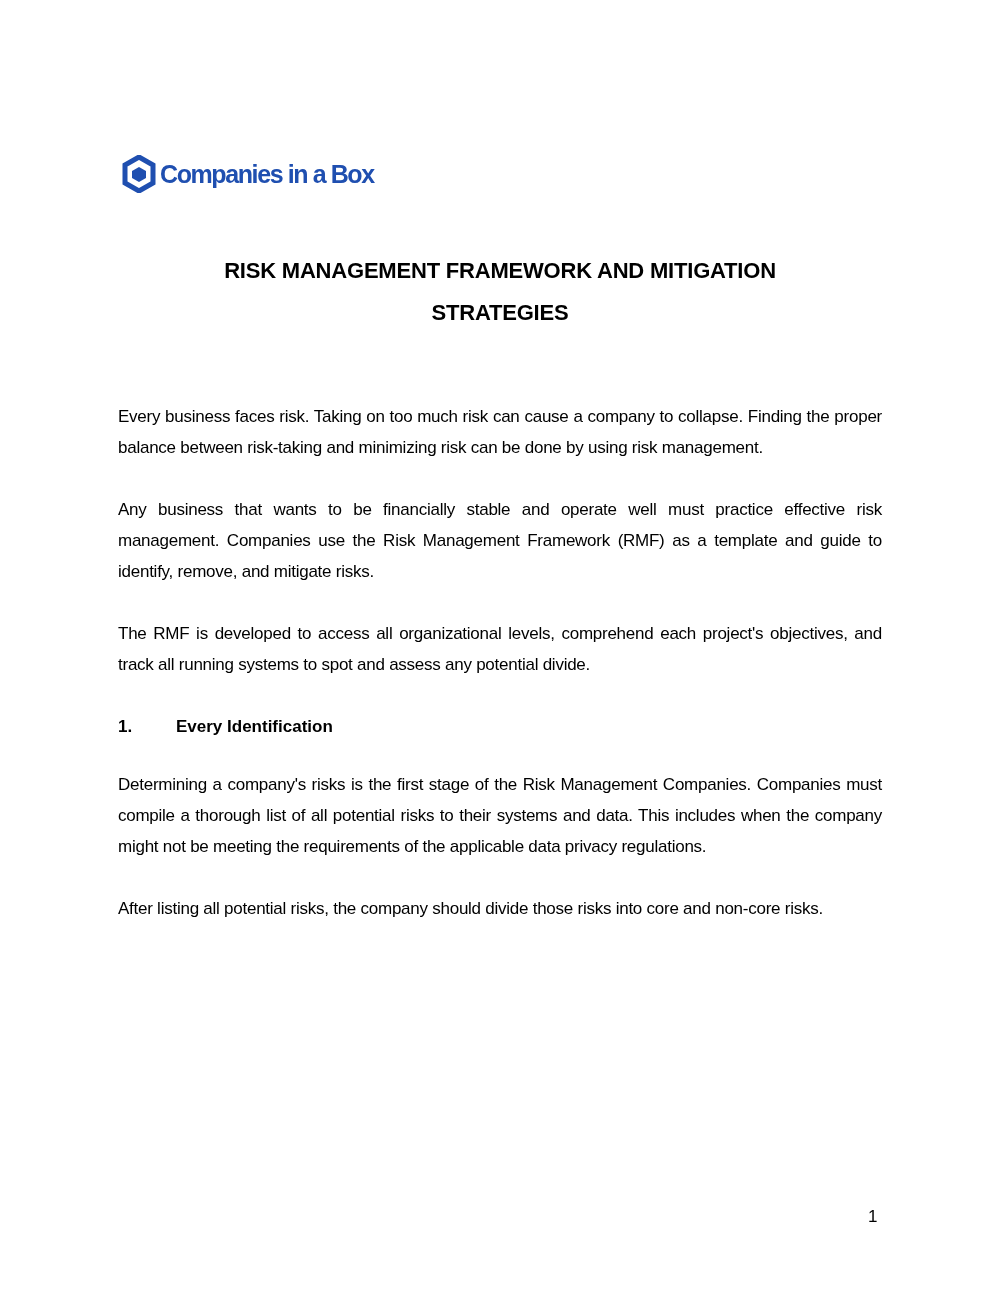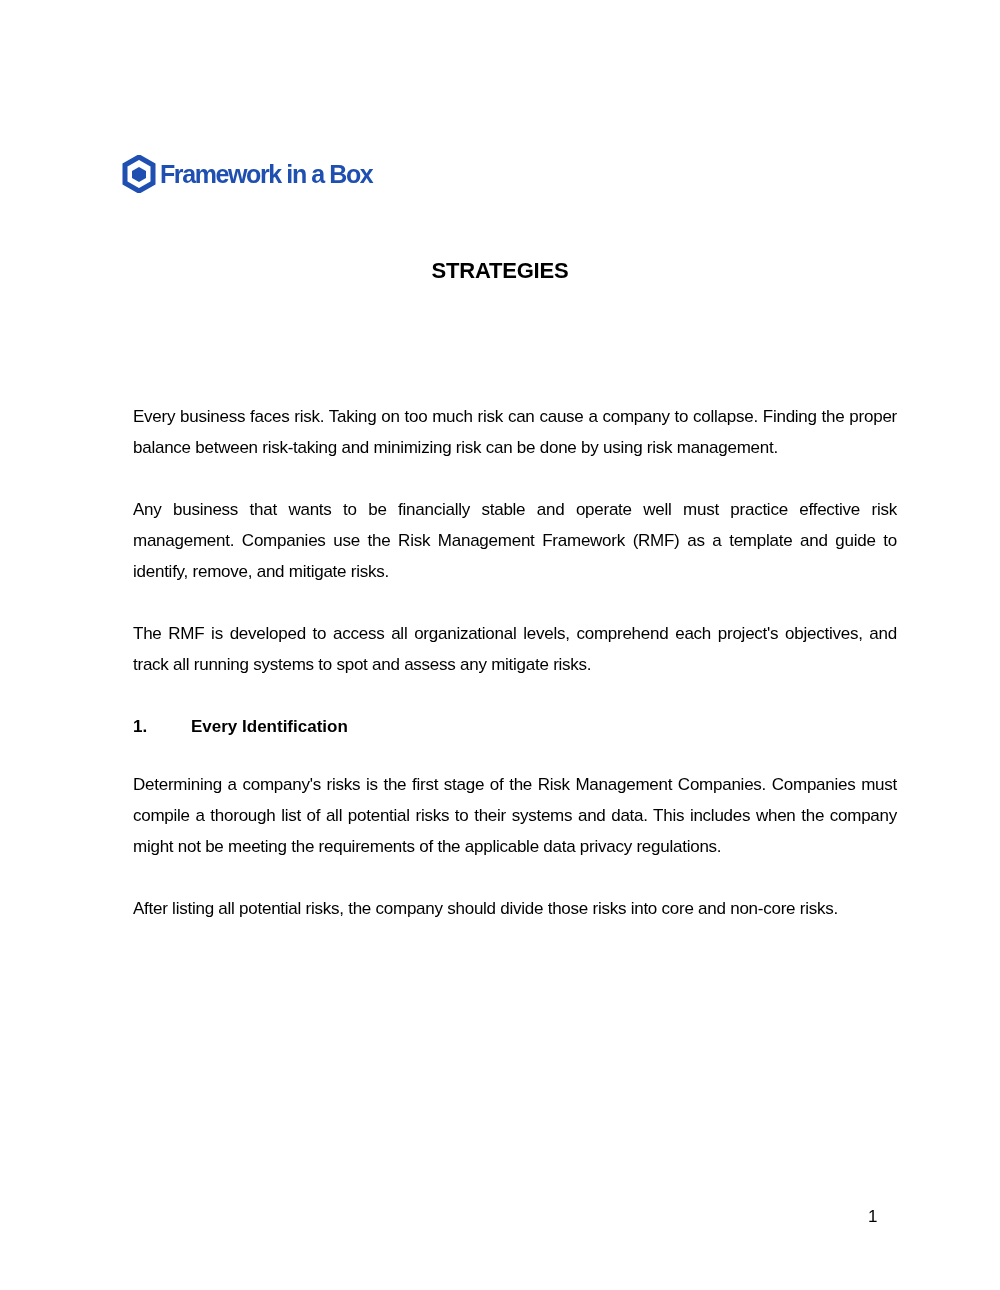--- a/index.html
+++ b/index.html
@@ -4,46 +4,47 @@
 <style>
   html, body { margin: 0; padding: 0; background: #ffffff; }
   body { width: 1000px; height: 1290px; position: relative; overflow: hidden;
          font-family: "Liberation Sans", sans-serif; color: #000; }
   .logo { position: absolute; left: 122px; top: 155px; display: flex; align-items: center; }
   .logo svg { width: 34px; height: 38px; }
   .logo-text { font-family: "Liberation Sans", sans-serif; font-weight: bold; font-size: 25px;
                color: #1f4fb0; letter-spacing: -1.4px; margin-left: 4px; }
   .title { position: absolute; left: 0; width: 1000px; top: 250px; text-align: center;
            font-weight: bold; font-size: 22px; line-height: 42px; letter-spacing: -0.2px; }
-  .body { position: absolute; left: 118px; width: 764px; top: 401px; margin-left: 15px; }
+  .body { position: absolute; left: 118px; width: 764px; top: 401px; }
   p { margin: 0 0 31px 0; font-size: 17px; line-height: 31px; text-align: justify;
       letter-spacing: -0.25px; }
   .heading { display: flex; font-weight: bold; font-size: 17px; line-height: 31px; margin: 0 0 27px 0; }
   .heading .num { width: 58px; }
   .page-num { position: absolute; left: 868px; top: 1207px; font-size: 17px; }
 </style>
 </head>
 <body>
 
 <div class="logo">
   <svg viewBox="0 0 34 38">
     <polygon points="17,2 31,10 31,28 17,36 3,28 3,10" fill="none" stroke="#1f4fb0" stroke-width="5"></polygon>
     <polygon points="17,12 24,16 24,23 17,27 10,23 10,16" fill="#1f4fb0"></polygon>
   </svg>
-  <span class="logo-text">Framework in a Box</span>
+  <span class="logo-text">Companies in a Box</span>
 </div>
 
 <div class="title">
+  <div>RISK MANAGEMENT FRAMEWORK AND MITIGATION</div>
   <div>STRATEGIES</div>
 </div>
 
 <div class="body">
   <p>Every business faces risk. Taking on too much risk can cause a company to collapse. Finding the proper balance between risk-taking and minimizing risk can be done by using risk management.</p>
   <p>Any business that wants to be financially stable and operate well must practice effective risk management. Companies use the Risk Management Framework (RMF) as a template and guide to identify, remove, and mitigate risks.</p>
-  <p>The RMF is developed to access all organizational levels, comprehend each project's objectives, and track all running systems to spot and assess any mitigate risks.</p>
+  <p>The RMF is developed to access all organizational levels, comprehend each project's objectives, and track all running systems to spot and assess any potential divide.</p>
   <div class="heading">
     <span class="num">1.</span>
     <span>Every Identification</span>
   </div>
   <p>Determining a company's risks is the first stage of the Risk Management Companies. Companies must compile a thorough list of all potential risks to their systems and data. This includes when the company might not be meeting the requirements of the applicable data privacy regulations.</p>
   <p>After listing all potential risks, the company should divide those risks into core and non-core risks.</p>
 </div>
 
 <div class="page-num">1</div>
 

